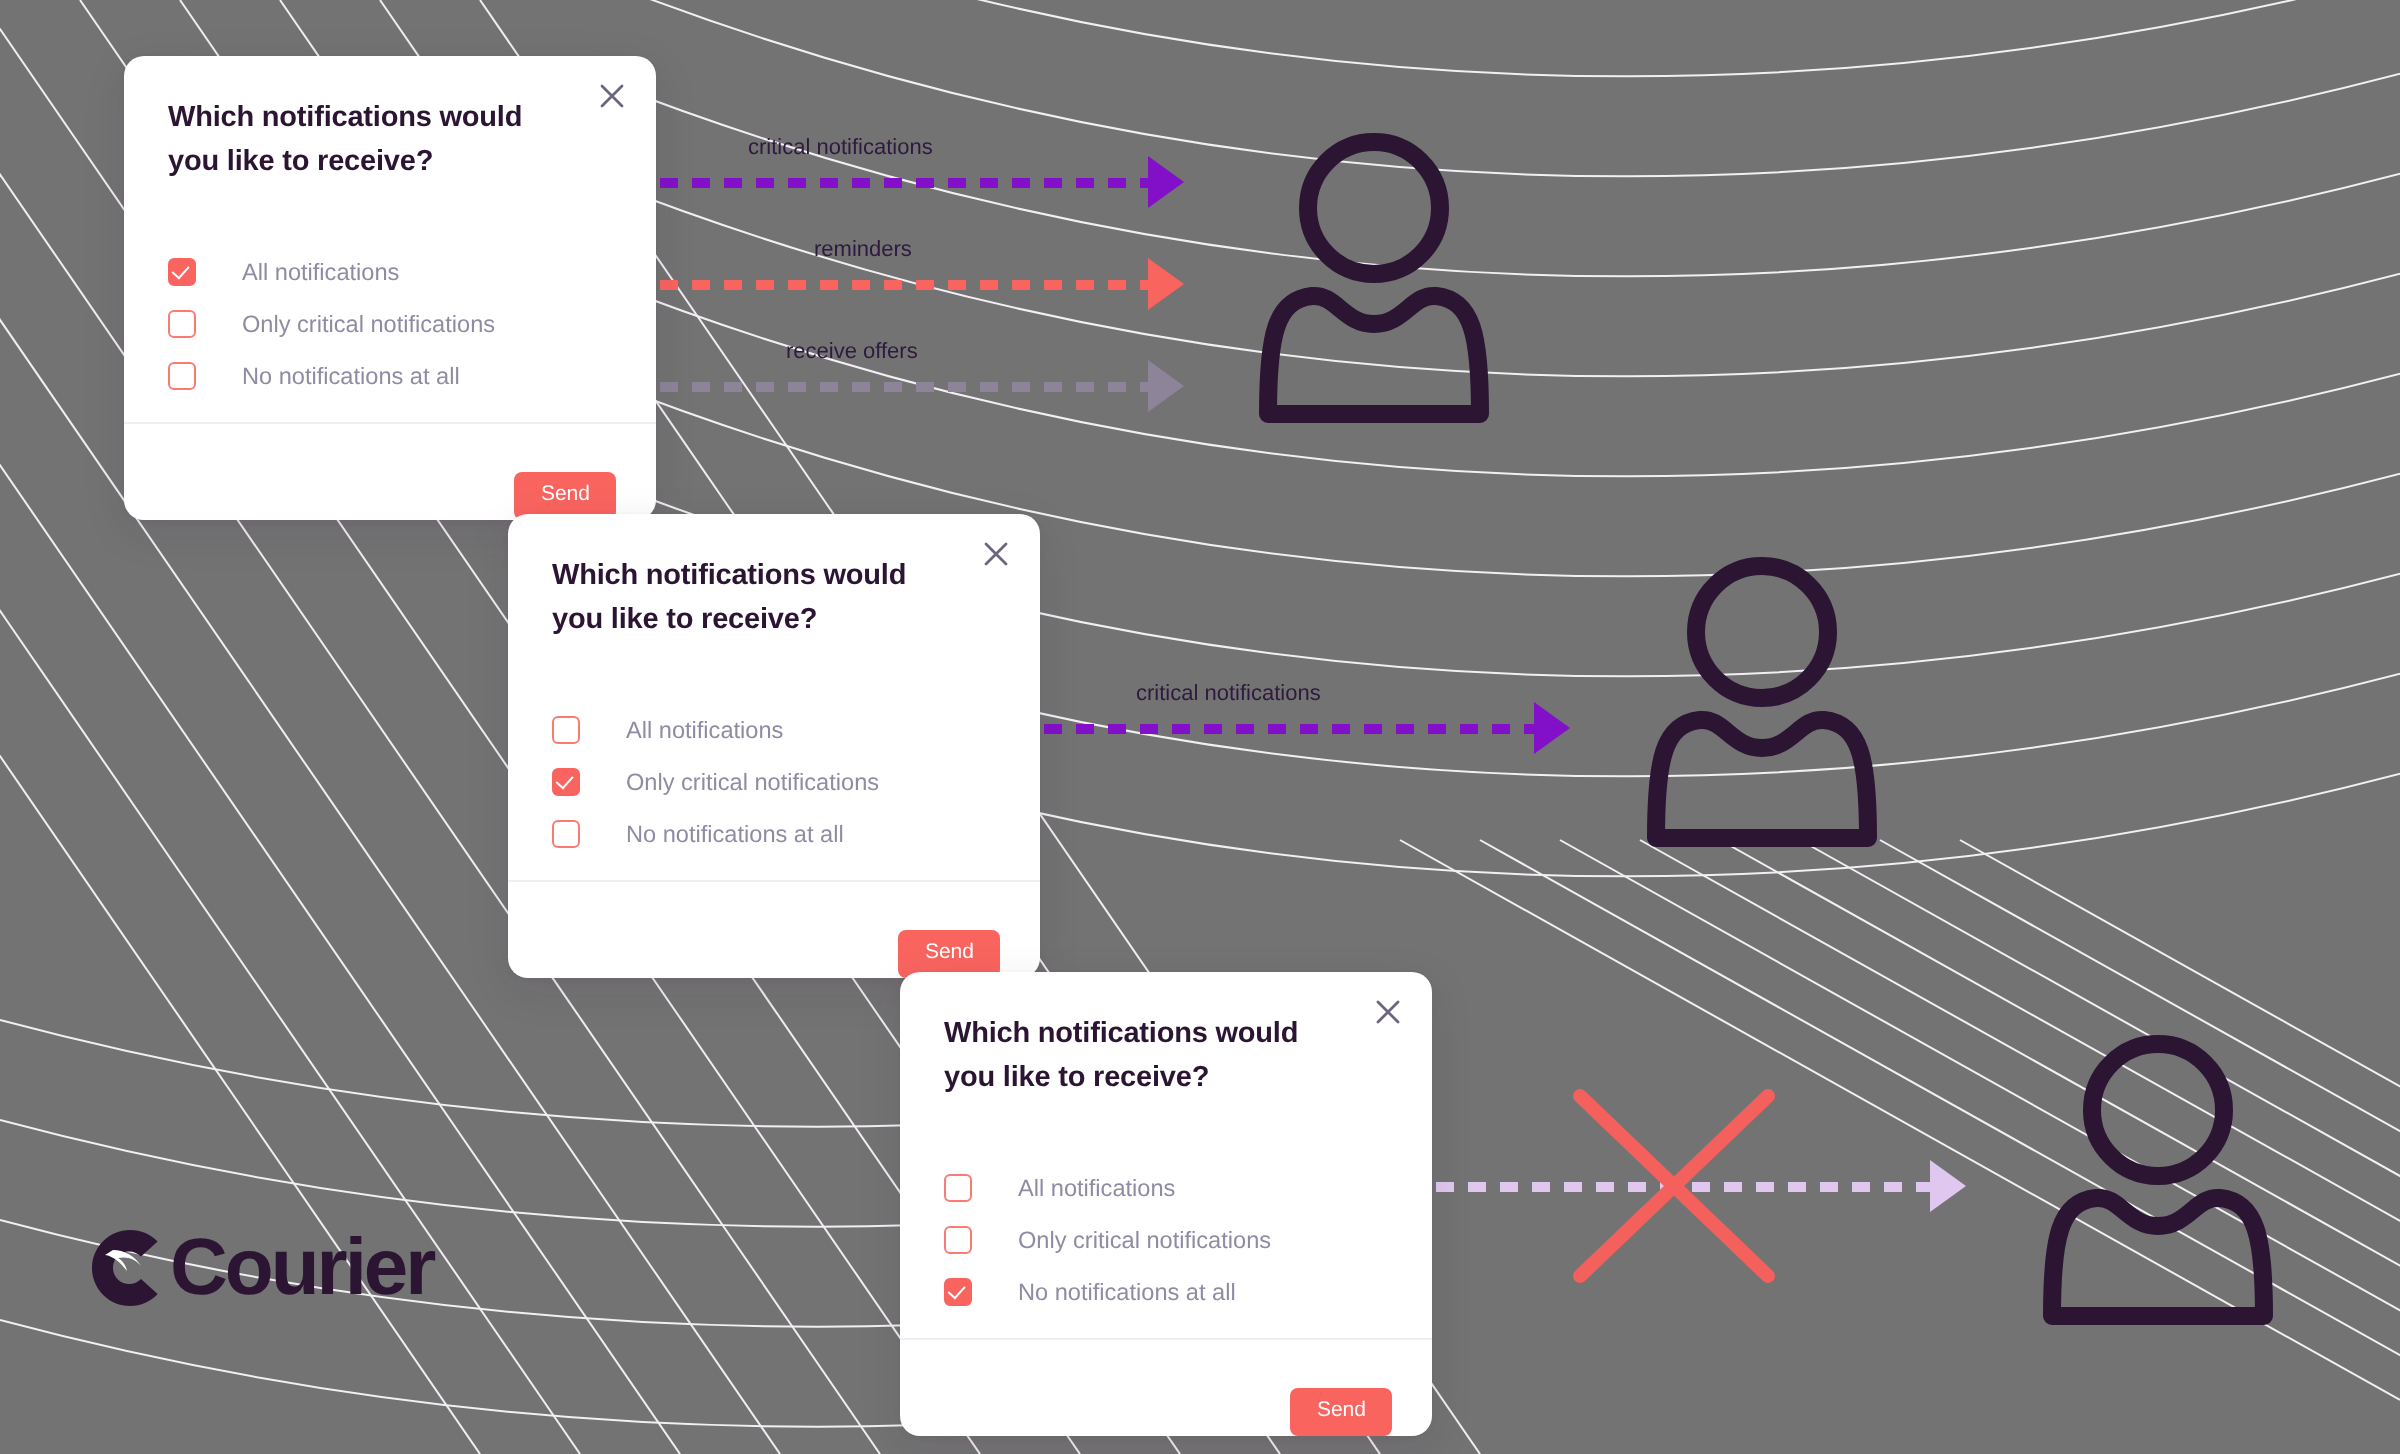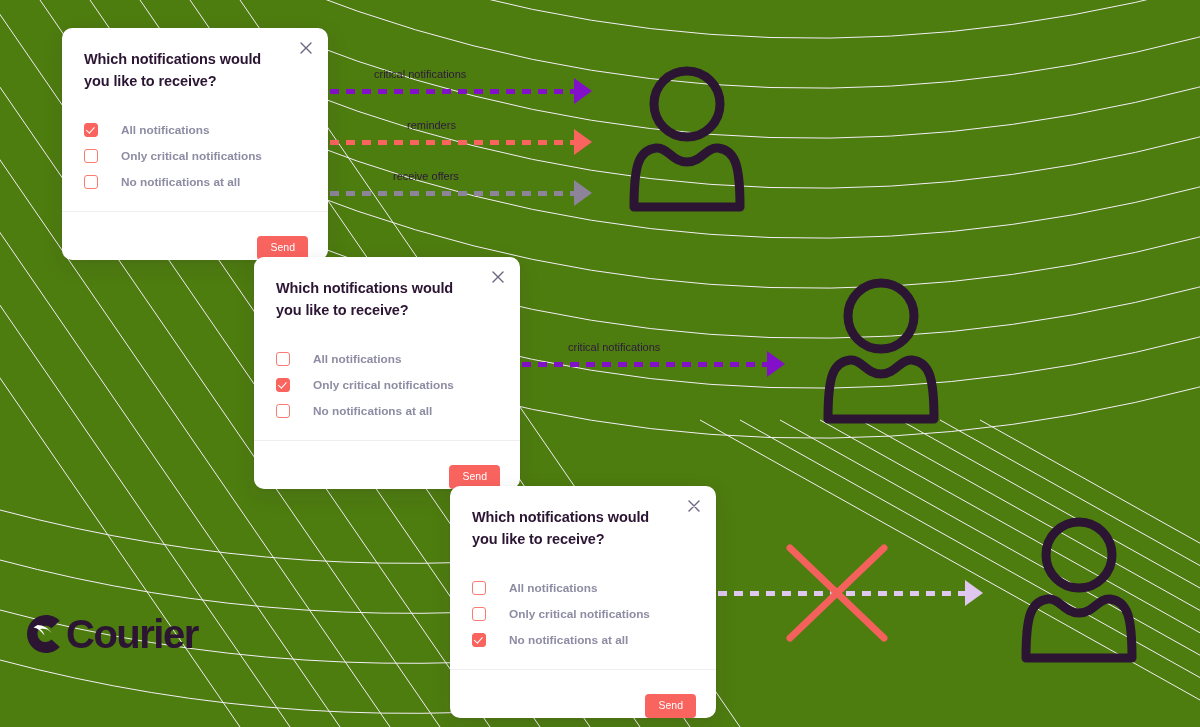--- a/index.html
+++ b/index.html
@@ -10,21 +10,21 @@
     width: 1200px;
     height: 727px;
     background: #ffffff;
     font-family: "Liberation Sans", sans-serif;
     overflow: hidden;
   }
   #stage {
     position: relative;
     width: 1200px;
     height: 727px;
-    background: #4d7c0f;
+    background: #737373;
     overflow: hidden;
   }
   
   .bg-texture {
     position: absolute;
     inset: 0;
     pointer-events: none;
     z-index: 0;
   }
   
@@ -57,24 +57,23 @@
     width: 16px;
     height: 16px;
     cursor: pointer;
   }
   .opts {
     margin-top: 24px;
     padding-bottom: 10px;
   }
   .opt-row {
     display: flex;
-    align-items: center;
+    align-items: flex-end;
     height: 26px;
     margin-bottom: 0px;
-    font-weight: bold;
   }
   .opt-row + .opt-row { margin-top: 0px; }
   .cb {
     width: 14px;
     height: 14px;
     border-radius: 3px;
     box-sizing: border-box;
     flex: 0 0 auto;
     position: relative;
     cursor: pointer;
@@ -356,21 +355,21 @@
     </svg>
   </div>
 
   <div class="person" style="left:1014px; top:513px;">
     <svg width="130" height="150" viewBox="0 0 130 150">
       <circle cx="65" cy="42" r="33" fill="none" stroke="#2b1533" stroke-width="9"></circle>
       <path d="M12 145 C12 105 16 88 34 86 C46 85 50 100 65 100 C80 100 84 85 96 86 C114 88 118 105 118 145 Z" fill="none" stroke="#2b1533" stroke-width="9" stroke-linejoin="round"></path>
     </svg>
   </div>
 
-  <div class="logo" style="left:24px; top:612px;">
+  <div class="logo" style="left:43px; top:612px;">
     <svg width="44" height="44" viewBox="0 0 44 44">
       <path d="M22 3 C11.5 3 3 11.5 3 22 C3 32.5 11.5 41 22 41 C27.5 41 32.4 38.7 35.8 35 L27.5 27.5 C26 29 23.9 30 21.6 30 C17.1 30 13.5 26.4 13.5 21.9 C13.5 17.4 17.1 13.8 21.6 13.8 C23.9 13.8 26 14.8 27.5 16.3 L35.8 8.8 C32.4 5.2 27.5 3 22 3 Z" fill="#2b1533"></path>
       <path d="M13.5 13 C19 13 24.5 16 27.5 21 C25 17.5 20.5 16 16 17 C18.5 18.5 20 21 20.5 23.5 C17 19 13.5 16 9.5 15.5 Z" fill="#ffffff"></path>
     </svg>
     <span class="logo-text">Courier</span>
   </div>
 
 </div>
 
 </body></html>

